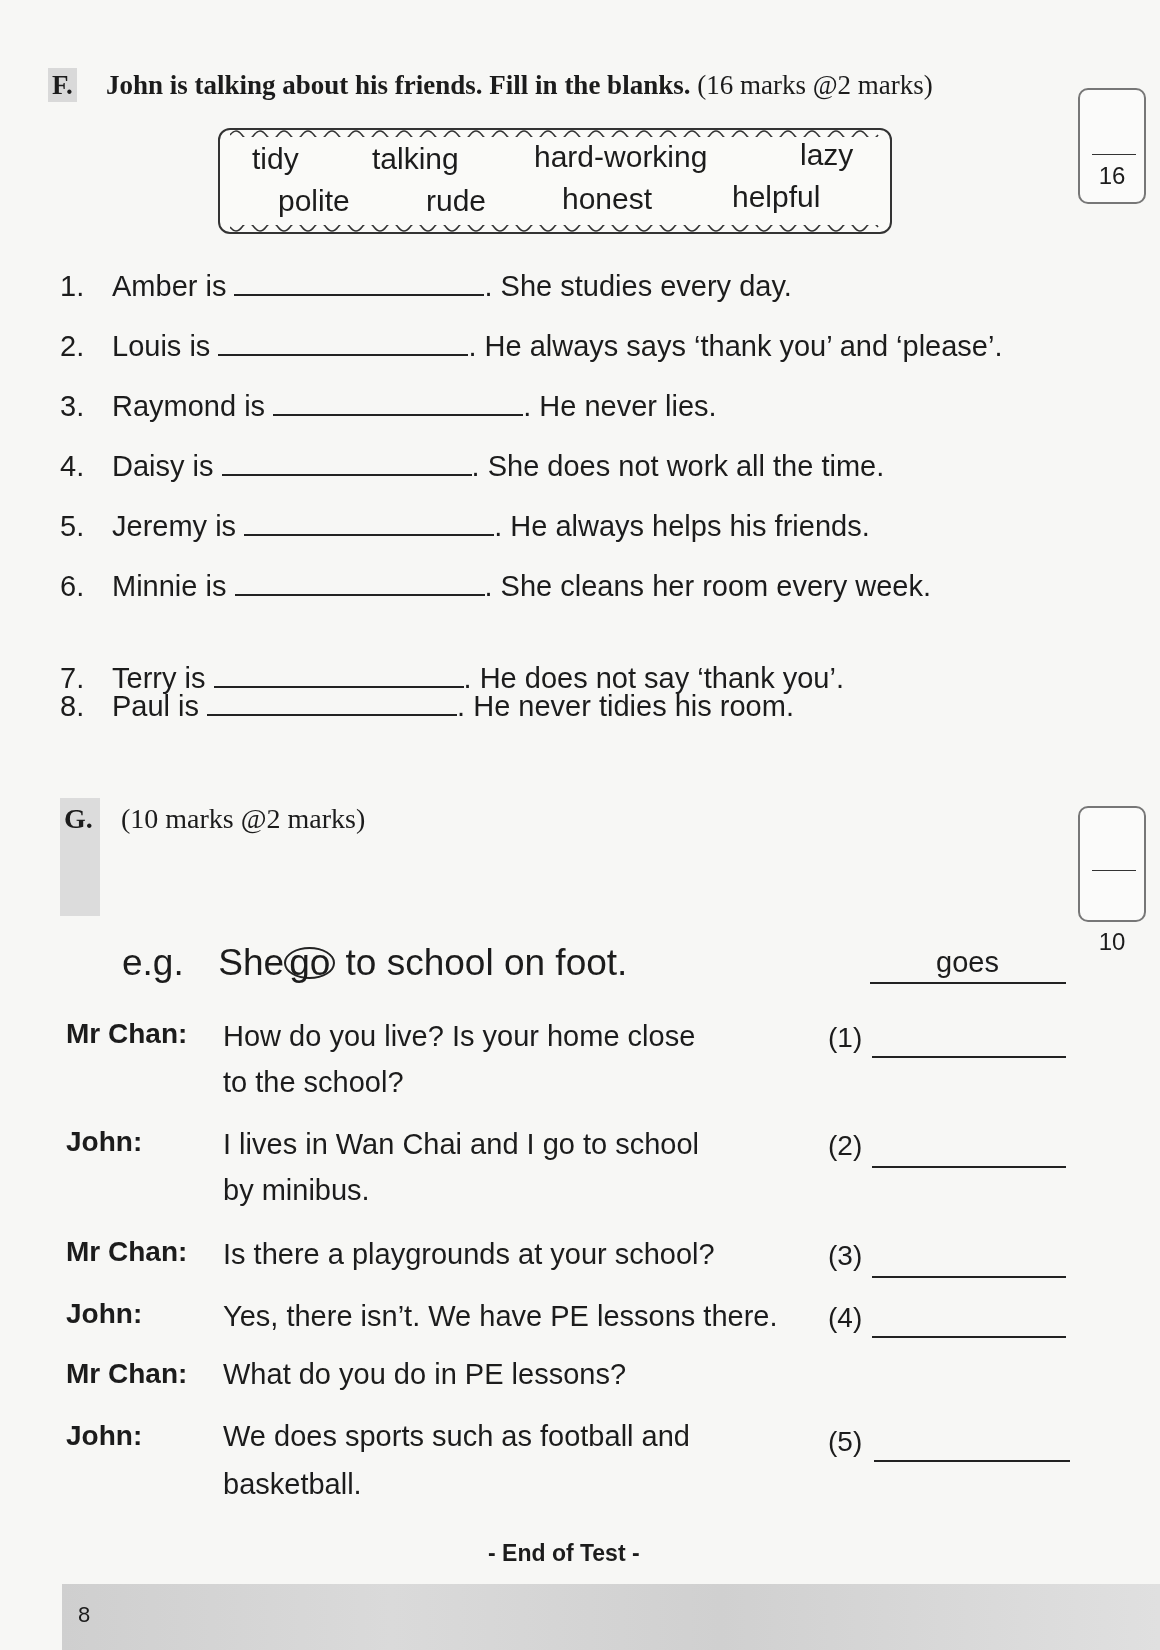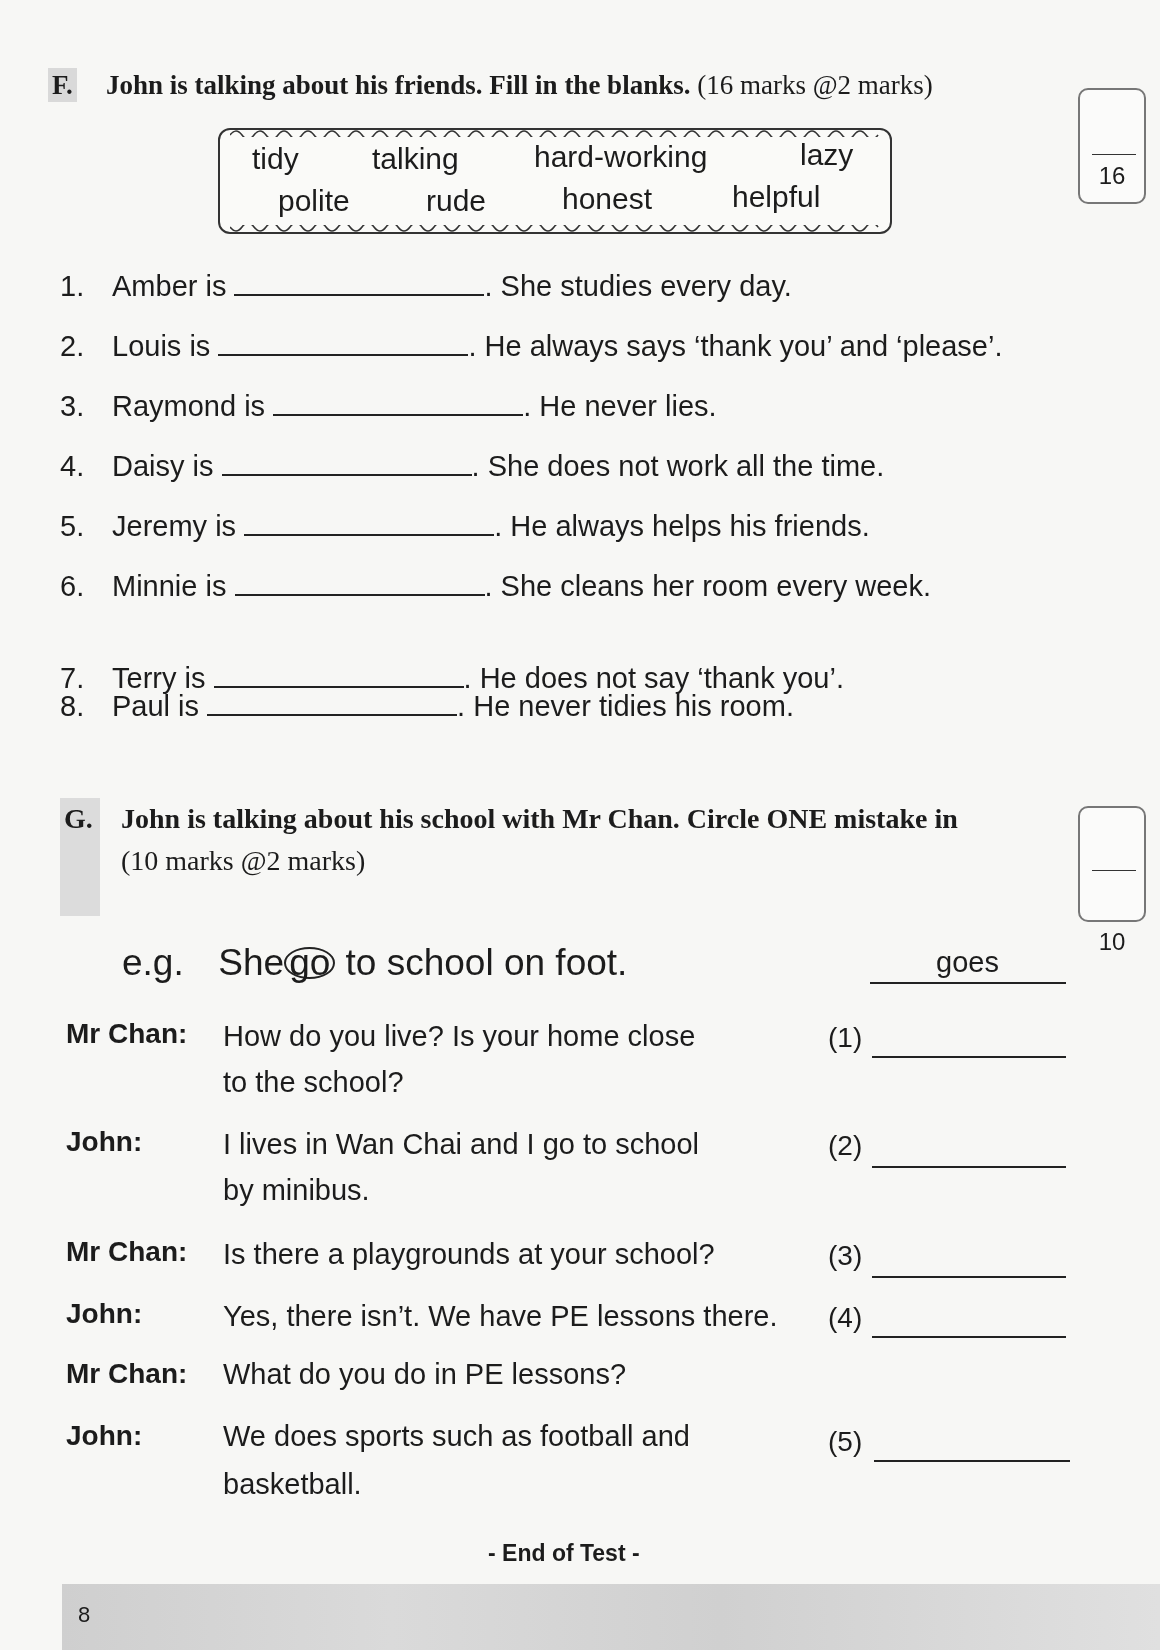--- a/index.html
+++ b/index.html
@@ -114,21 +114,20 @@
   <span class="blank" style="width:250px;"></span><span>. He does not say ‘thank you’.</span>
 </div>
 <div class="q-row" style="top:690px;">
   <span class="q-num">8.</span><span>Paul is</span>
   <span class="blank" style="width:250px;"></span><span>. He never tidies his room.</span>
 </div>
 
 <div class="abs" style="left:60px; top:798px; width:40px; height:118px; background:#dcdcdc;"></div>
 <div class="sec-text serif" style="left:64px; top:798px; font-size:28px;">G.</div>
 <div class="sec-text serif" style="left:121px; top:798px; font-size:28px; width:920px;">
-  <div>John is talking about his school with Mr Chan. Circle ONE mistake in</div>
   <div class="sec-marks">(10 marks @2 marks)</div>
 </div>
 
 <div class="score-box" style="left:1078px; top:806px; height:112px;">
   <div class="score-line" style="top:62px;"></div>
   <div class="score-total" style="top:72px;margin-top:48px;">10</div>
 </div>
 
 <div class="abs" style="left:122px; top:942px; font-size:37px; white-space:nowrap;">
   <span>e.g.</span>

